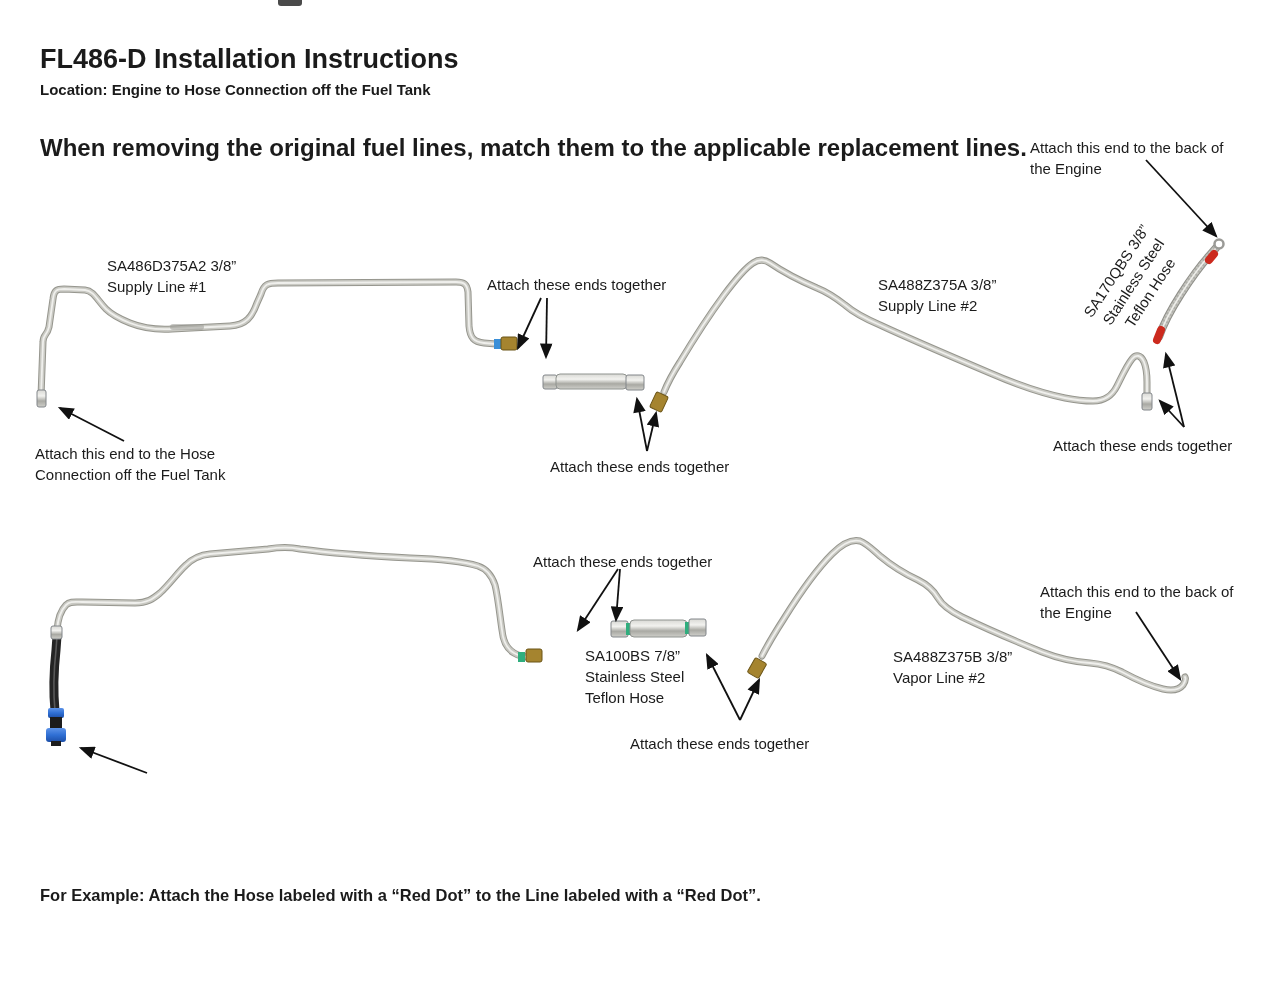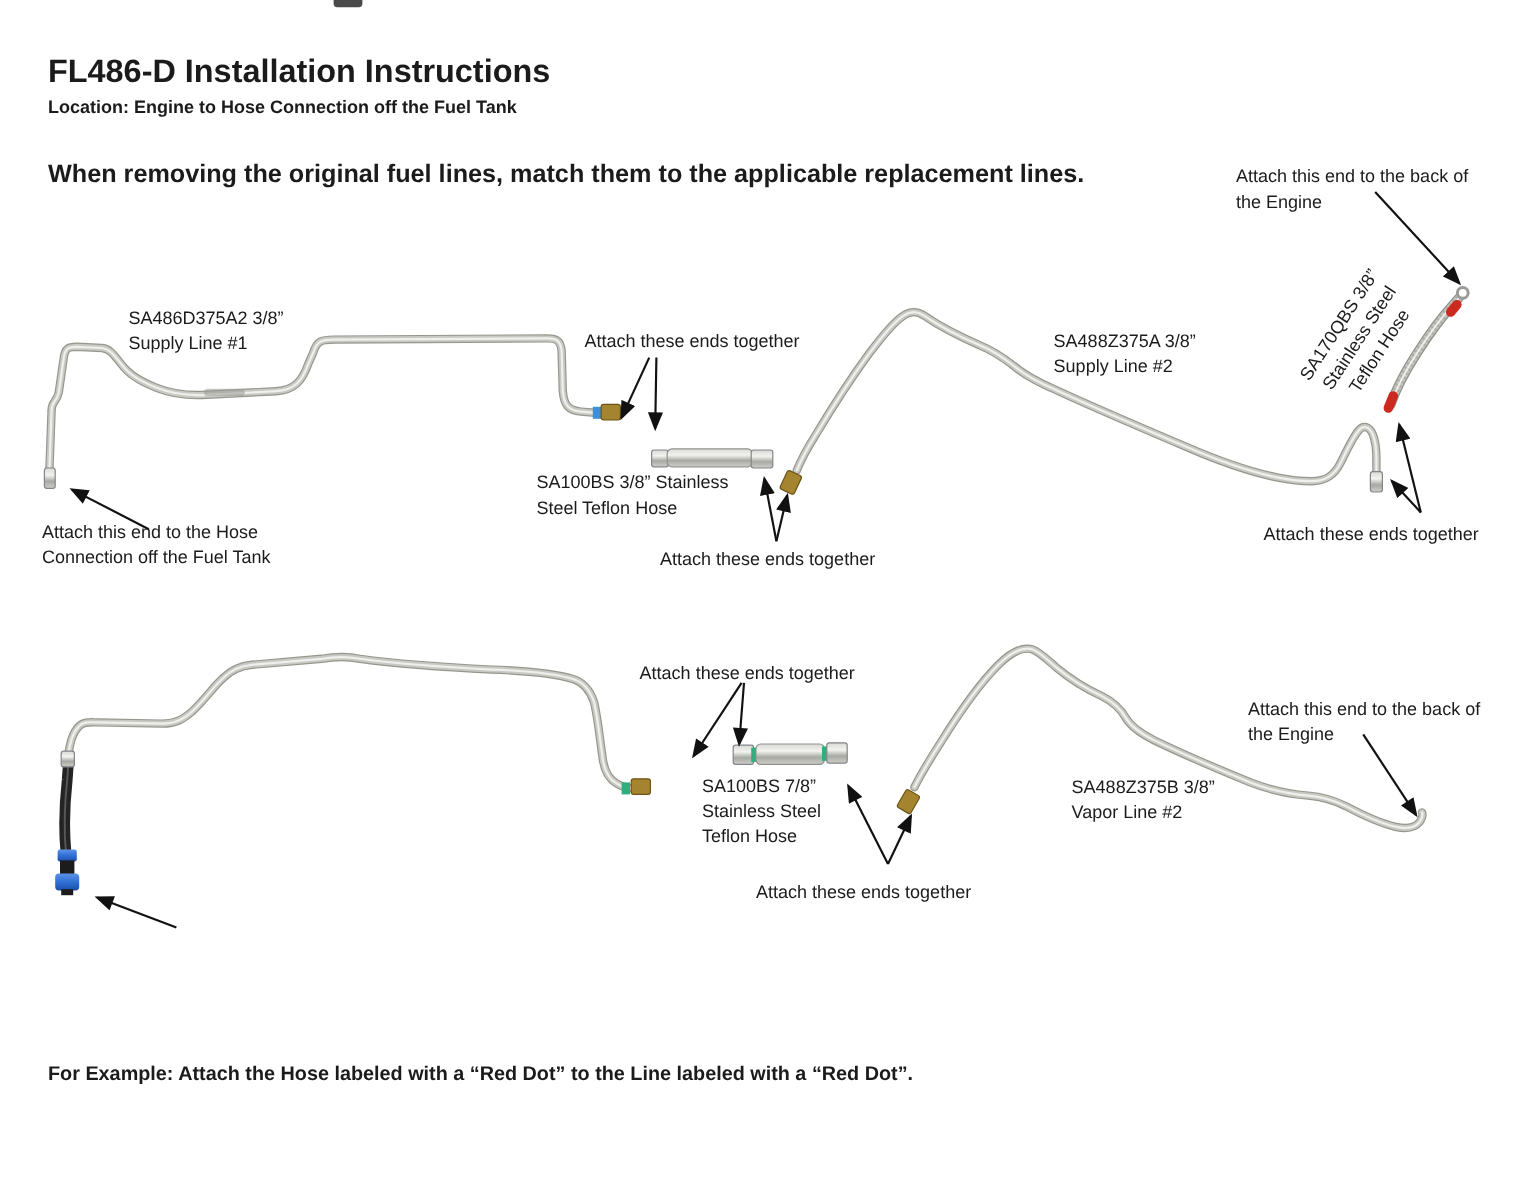--- a/index.html
+++ b/index.html
@@ -1,20 +1,20 @@
 <!DOCTYPE html>
 <html><head>
 <meta charset="utf-8">
 <style>
   html,body{margin:0;padding:0;background:#ffffff;}
   .page{position:relative;width:1280px;height:989px;background:#fff;overflow:hidden;
         font-family:"Liberation Sans",sans-serif;color:#1b1b1b;}
   .title{position:absolute;left:40px;top:44px;font-size:27px;font-weight:bold;}
   .subtitle{position:absolute;left:40px;top:81px;font-size:15px;font-weight:bold;}
-  .intro{position:absolute;left:40px;top:134px;font-size:21px;font-weight:bold;}
+  .intro{position:absolute;left:40px;top:134px;font-size:24px;font-weight:bold;}
   .lbl{position:absolute;font-size:15px;line-height:21px;white-space:pre-line;z-index:2;}
   .rot{transform:rotate(-57deg);text-align:center;line-height:20px;}
   .footer{position:absolute;left:40px;top:884px;z-index:2;}
   .footer div{font-size:16.5px;font-weight:bold;line-height:23px;}
   .artifact{position:absolute;left:278px;top:0;width:24px;height:6px;background:#4a4a4a;border-radius:0 0 3px 3px;}
   svg.diagram{position:absolute;left:0;top:0;z-index:1;}
   .t-o{stroke:#96968e;stroke-width:7;fill:none;stroke-linecap:round;stroke-linejoin:round}
   .t-m{stroke:#c9c9c3;stroke-width:5;fill:none;stroke-linecap:round;stroke-linejoin:round}
   .t-h{stroke:#efefec;stroke-width:1.8;fill:none;stroke-linecap:round;stroke-linejoin:round}
   .braid-o{stroke:#8f8f89;stroke-width:8;fill:none;stroke-linecap:round}
@@ -147,25 +147,23 @@
   <div class="lbl" style="left:107px;top:255px">SA486D375A2 3/8”
 Supply Line #1</div>
   <div class="lbl" style="left:487px;top:274px">Attach these ends together</div>
   <div class="lbl" style="left:878px;top:274px">SA488Z375A 3/8”
 Supply Line #2</div>
   <div class="lbl" style="left:1030px;top:137px">Attach this end to the back of
 the Engine</div>
   <div class="lbl rot" style="left:1041px;top:252px;width:185px">SA170QBS 3/8”
 Stainless Steel
 Teflon Hose</div>
-  <div class="lbl" style="left:447px;top:392px">SA100BS 3/8” Stainless
-Steel Teflon Hose</div>
   <div class="lbl" style="left:550px;top:456px">Attach these ends together</div>
   <div class="lbl" style="left:1053px;top:435px">Attach these ends together</div>
-  <div class="lbl" style="left:35px;top:433px">Attach this end to the Hose
+  <div class="lbl" style="left:35px;top:443px">Attach this end to the Hose
 Connection off the Fuel Tank</div>
   <div class="lbl" style="left:533px;top:551px">Attach these ends together</div>
   <div class="lbl" style="left:585px;top:645px">SA100BS 7/8”
 Stainless Steel
 Teflon Hose</div>
   <div class="lbl" style="left:630px;top:733px">Attach these ends together</div>
   <div class="lbl" style="left:893px;top:646px">SA488Z375B 3/8”
 Vapor Line #2</div>
   <div class="lbl" style="left:1040px;top:581px">Attach this end to the back of
 the Engine</div>

